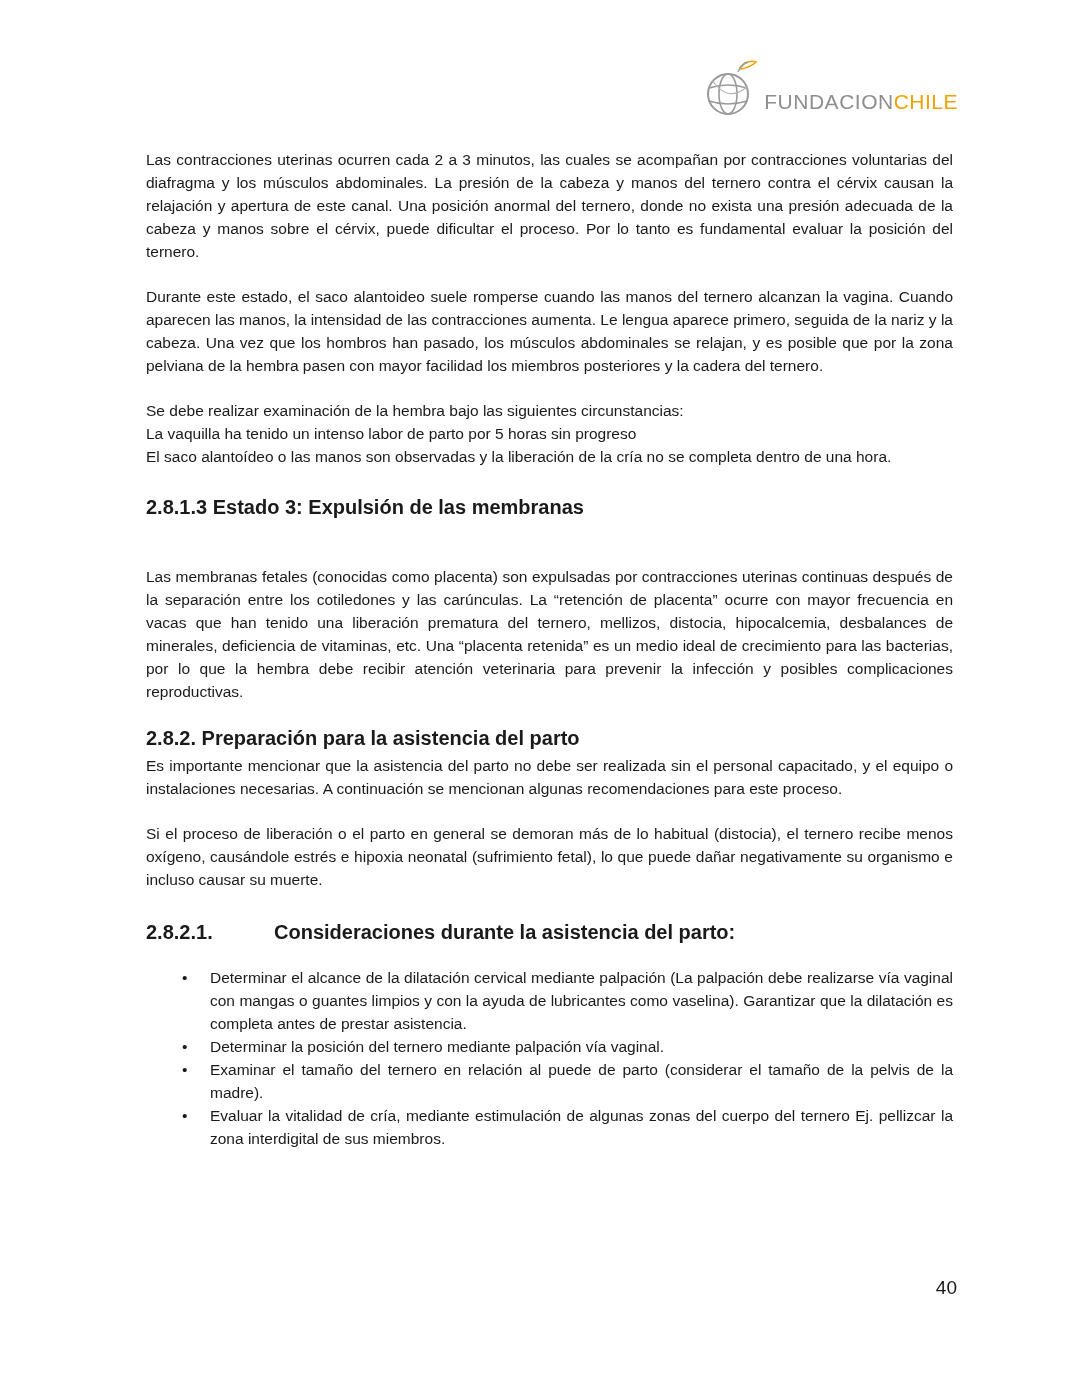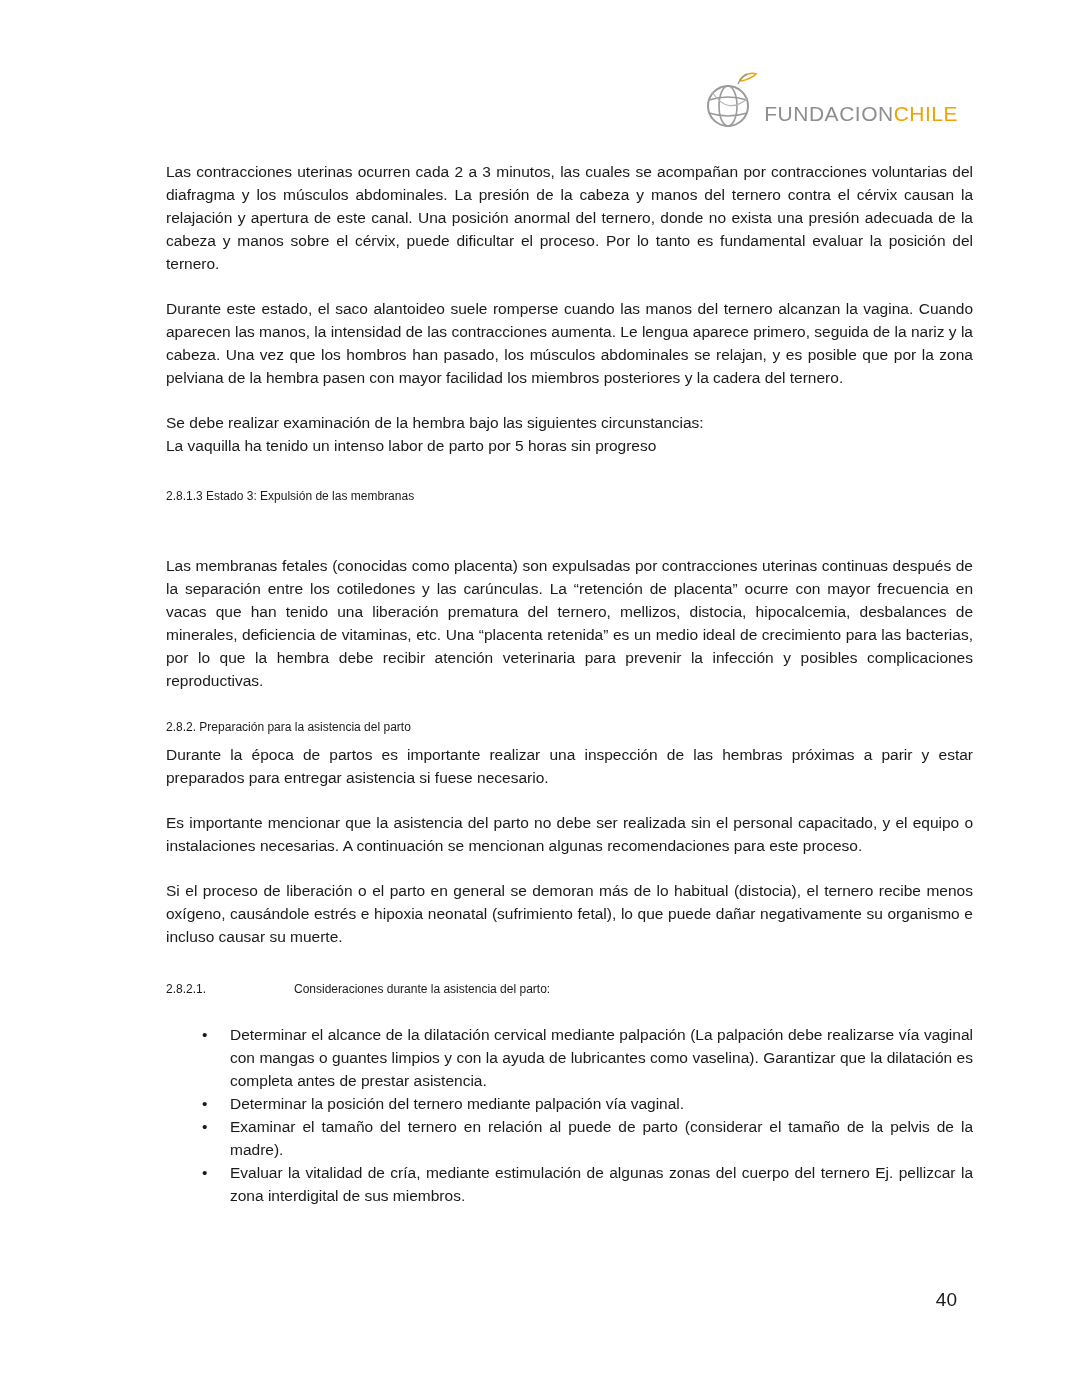--- a/index.html
+++ b/index.html
@@ -5,21 +5,21 @@
 <style>
   html, body {
     margin: 0;
     padding: 0;
     background: #ffffff;
   }
   .page {
     position: relative;
     width: 1080px;
     height: 1361px;
-    margin: 12px auto;
+    margin: 0 auto;
     background: #ffffff;
     font-family: "Liberation Sans", sans-serif;
     color: #1a1a1a;
     overflow: hidden;
   }
   .logo {
     position: absolute;
     top: 58px;
     right: 122px;
     display: flex;
@@ -35,39 +35,39 @@
     line-height: 1;
     padding-bottom: 8px;
     white-space: nowrap;
   }
   .logo-gray { color: #8e8e8e; }
   .logo-orange { color: #f0a202; }
 
   .content {
     position: absolute;
     top: 148px;
-    left: 166px;
+    left: 146px;
     width: 807px;
     font-size: 15.5px;
     line-height: 23px;
   }
   .para {
     text-align: justify;
     margin: 0 0 22px 0;
   }
   .line-block {
     text-align: justify;
     margin: 0;
   }
   .group-gap {
     margin-bottom: 22px;
   }
   .heading {
-    font-weight: normal;
-    font-size: 12px;
+    font-weight: bold;
+    font-size: 20px;
     margin: 0;
   }
   .h-expulsion {
     margin-top: 28px;
     margin-bottom: 46px;
   }
   .h-preparacion {
     margin-top: 24px;
     margin-bottom: 4px;
   }
@@ -132,29 +132,29 @@
 
   <div class="content">
 
     <p class="para">Las contracciones uterinas ocurren cada 2 a 3 minutos, las cuales se acompañan por contracciones voluntarias del diafragma y los músculos abdominales. La presión de la cabeza y manos del ternero contra el cérvix causan la relajación y apertura de este canal. Una posición anormal del ternero, donde no exista una presión adecuada de la cabeza y manos sobre el cérvix, puede dificultar el proceso. Por lo tanto es fundamental evaluar la posición del ternero.</p>
 
     <p class="para">Durante este estado, el saco alantoideo suele romperse cuando las manos del ternero alcanzan la vagina. Cuando aparecen las manos, la intensidad de las contracciones aumenta. Le lengua aparece primero, seguida de la nariz y la cabeza. Una vez que los hombros han pasado, los músculos abdominales se relajan, y es posible que por la zona pelviana de la hembra pasen con mayor facilidad los miembros posteriores y la cadera del ternero.</p>
 
     <div class="group-gap">
       <div class="line-block">Se debe realizar examinación de la hembra bajo las siguientes circunstancias:</div>
       <div class="line-block">La vaquilla ha tenido un intenso labor de parto por 5 horas sin progreso</div>
+      <div class="line-block">El saco alantoídeo o las manos son observadas y la liberación de la cría no se completa dentro de una hora.</div>
     </div>
 
     <h3 class="heading h-expulsion">2.8.1.3 Estado 3: Expulsión de las membranas</h3>
 
     <p class="para">Las membranas fetales (conocidas como placenta) son expulsadas por contracciones uterinas continuas después de la separación entre los cotiledones y las carúnculas. La “retención de placenta” ocurre con mayor frecuencia en vacas que han tenido una liberación prematura del ternero, mellizos, distocia, hipocalcemia, desbalances de minerales, deficiencia de vitaminas, etc. Una “placenta retenida” es un medio ideal de crecimiento para las bacterias, por lo que la hembra debe recibir atención veterinaria para prevenir la infección y posibles complicaciones reproductivas.</p>
 
     <h3 class="heading h-preparacion">2.8.2.  Preparación para la asistencia del parto</h3>
 
-    <p class="para">Durante la época de partos es importante realizar una inspección de las hembras próximas a parir y estar preparados para entregar asistencia si fuese necesario.</p>
 
     <p class="para">Es importante mencionar que la asistencia del parto no debe ser realizada sin el personal capacitado, y el equipo o instalaciones necesarias. A continuación se mencionan algunas recomendaciones para este proceso.</p>
 
     <p class="para">Si el proceso de liberación o el parto en general se demoran más de lo habitual (distocia), el ternero recibe menos oxígeno, causándole estrés e hipoxia neonatal (sufrimiento fetal), lo que puede dañar negativamente su organismo e incluso causar su muerte.</p>
 
     <div class="heading h-consideraciones">
       <span class="h-num">2.8.2.1.</span>
       <span>Consideraciones durante la asistencia del parto:</span>
     </div>
 

